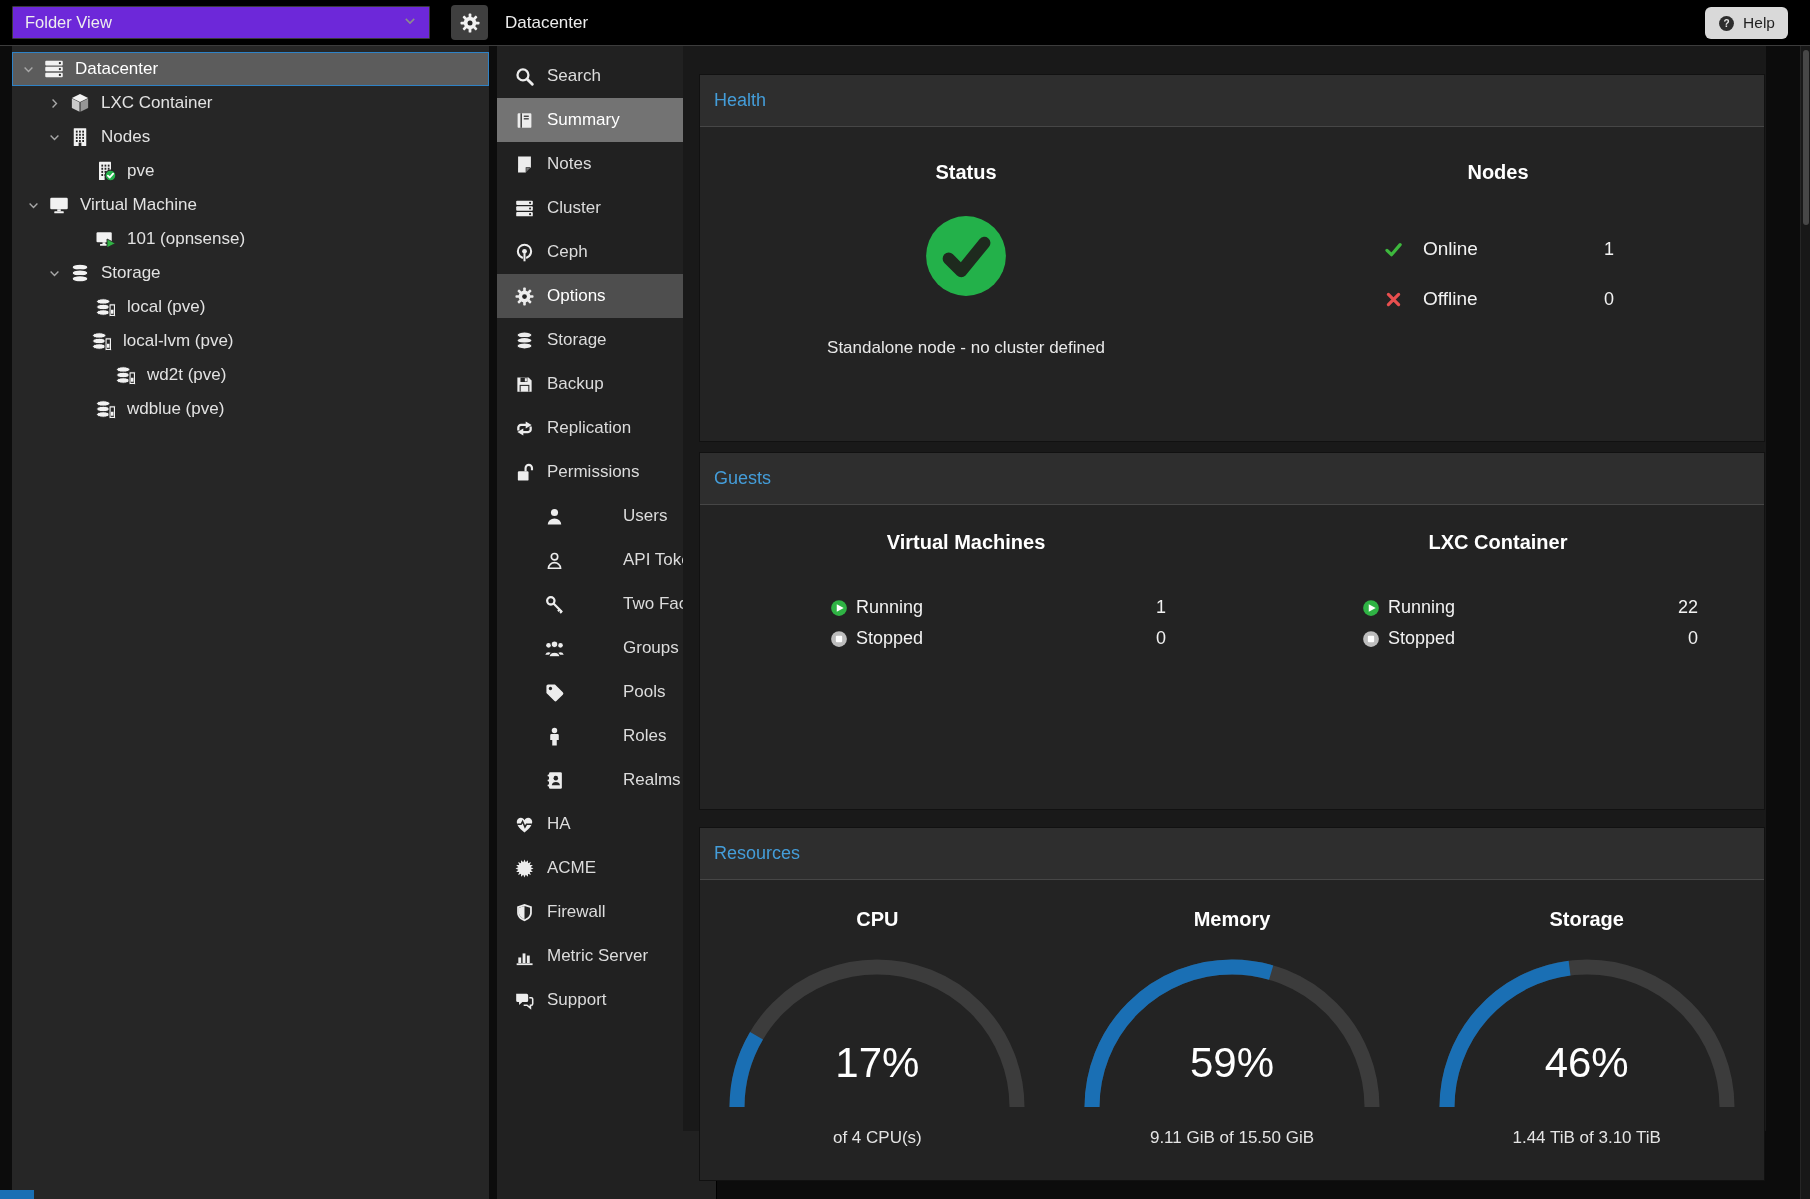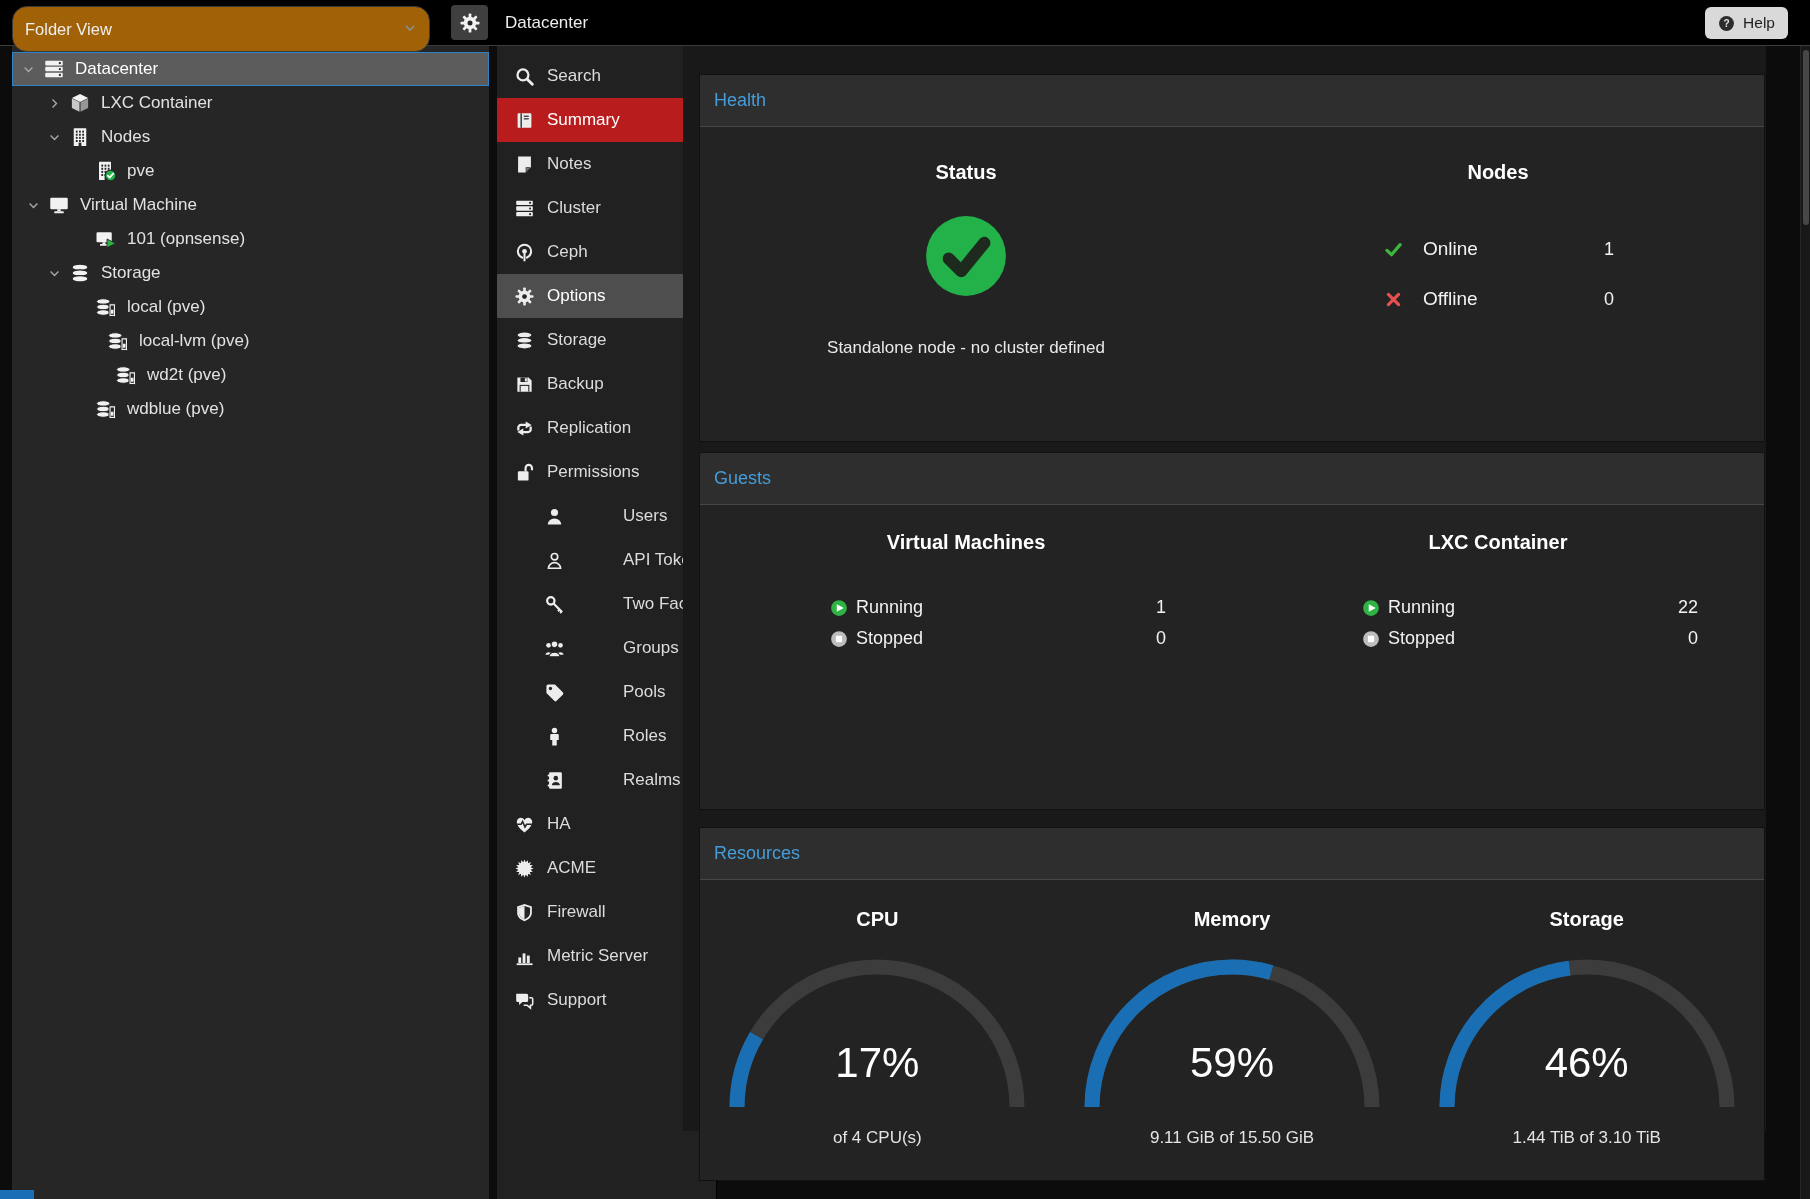--- a/index.html
+++ b/index.html
@@ -2,22 +2,22 @@
 <html><head>
 <meta charset="utf-8">
 <style>
   html,body{margin:0;padding:0;background:#0c0c0c;}
   #app{position:relative;width:1810px;height:1199px;background:#0c0c0c;overflow:hidden;
        font-family:"Liberation Sans",sans-serif;color:#e0e0e0;}
 
   
   .topbar{position:absolute;left:0;top:0;width:1810px;height:46px;background:#000;
           border-bottom:1px solid #3c3c3c;box-sizing:border-box;z-index:5;}
-  .folder-select{position:absolute;left:12px;top:6px;width:418px;height:46px;background:#a16207;
-          border:1px solid #3a3a3a;border-radius:15px;display:flex;align-items:center;
+  .folder-select{position:absolute;left:12px;top:6px;width:418px;height:33px;background:#6d28d9;
+          border:1px solid #3a3a3a;border-radius:1px;display:flex;align-items:center;
           justify-content:space-between;padding:0 12px;font-size:16.5px;color:#eee;cursor:pointer;box-sizing:border-box;}
   .folder-select .chev{color:#8d8d8d;}
   .gear-btn{position:absolute;left:451px;top:5px;width:37px;height:35px;background:#3f3f3f;border-radius:4px;
           display:flex;align-items:center;justify-content:center;color:#f2f2f2;cursor:pointer;}
   .top-title{position:absolute;left:505px;top:0;height:45px;display:flex;align-items:center;
           font-size:17px;color:#ececec;}
   .help-btn{position:absolute;right:22px;top:7px;height:32px;background:#d9d9d9;color:#1f1f1f;
           border:none;border-radius:6px;display:flex;align-items:center;gap:8px;padding:0 13px;
           font-size:15.5px;font-family:inherit;cursor:pointer;}
 
@@ -31,21 +31,21 @@
   .tree-icon{width:26px;display:flex;align-items:center;flex:none;color:#f2f2f2;}
   .tree-icon svg{width:20px;height:20px;overflow:visible;}
   .tree-label{margin-left:5px;white-space:nowrap;}
 
   
   .nav-panel{position:absolute;left:497px;top:46px;width:220px;height:1153px;background:#212121;
           border-right:1px solid #000;box-sizing:border-box;padding-top:8px;}
   .nav-row{height:44px;display:flex;align-items:center;font-size:17px;color:#dcdcdc;
           padding-left:18px;position:relative;cursor:pointer;box-sizing:border-box;}
   .nav-row.sub{padding-left:48px;gap:46px;}
-  .nav-row.selected{background:#b91c1c;color:#fff;}
+  .nav-row.selected{background:#737373;color:#fff;}
   .nav-row.hover{background:#4e4e4e;color:#fff;}
   .nav-icon{width:24px;display:flex;align-items:center;flex:none;color:#ededed;}
   .nav-icon svg{width:19px;height:19px;overflow:visible;}
   .nav-label{margin-left:8px;white-space:nowrap;}
   .caret{position:absolute;right:16px;top:0;height:44px;display:flex;align-items:center;color:#cfcfcf;}
   .caret svg{width:11px;height:11px;}
 
   
   .content{position:absolute;left:683px;top:46px;width:1083px;height:1085px;background:#191919;}
   .panel{position:absolute;left:16px;width:1066px;background:#232323;border:1px solid #111;box-sizing:border-box;}
@@ -263,21 +263,21 @@
               <ellipse cx="5.8" cy="8" rx="5.3" ry="2.2"></ellipse>
               <ellipse cx="5.8" cy="12.4" rx="5.3" ry="2.2"></ellipse>
             </g>
             <rect x="10.4" y="5.4" width="5.2" height="10.2" rx="0.8" stroke="#252525" stroke-width="0.8"></rect>
             <rect x="11.7" y="6.8" width="2.6" height="7.5" fill="#252525"></rect>
             <rect x="12" y="10.2" width="2" height="3.2" fill="currentColor"></rect>
           </svg>
         </span>
         <span class="tree-label">local (pve)</span>
       </div>
-      <div class="tree-row" style="padding-left: 74px;">
+      <div class="tree-row" style="padding-left: 58px;">
         <span class="expander"></span>
         <span class="tree-icon">
           <svg viewBox="0 0 16 16" fill="currentColor">
             <g stroke="#252525" stroke-width="0.8">
               <ellipse cx="5.8" cy="3.6" rx="5.3" ry="2.2"></ellipse>
               <ellipse cx="5.8" cy="8" rx="5.3" ry="2.2"></ellipse>
               <ellipse cx="5.8" cy="12.4" rx="5.3" ry="2.2"></ellipse>
             </g>
             <rect x="10.4" y="5.4" width="5.2" height="10.2" rx="0.8" stroke="#252525" stroke-width="0.8"></rect>
             <rect x="11.7" y="6.8" width="2.6" height="7.5" fill="#252525"></rect>

